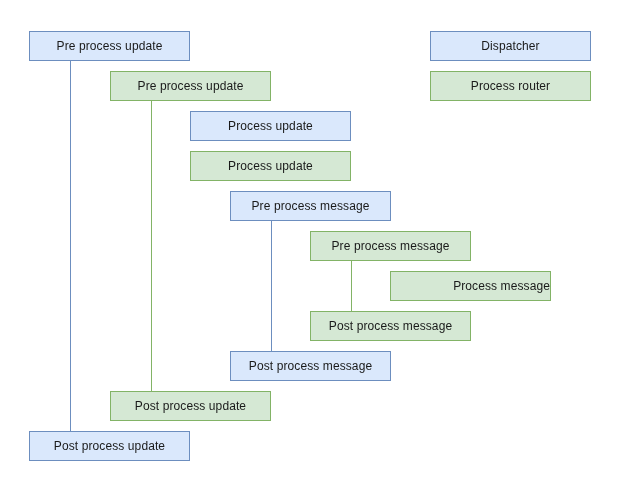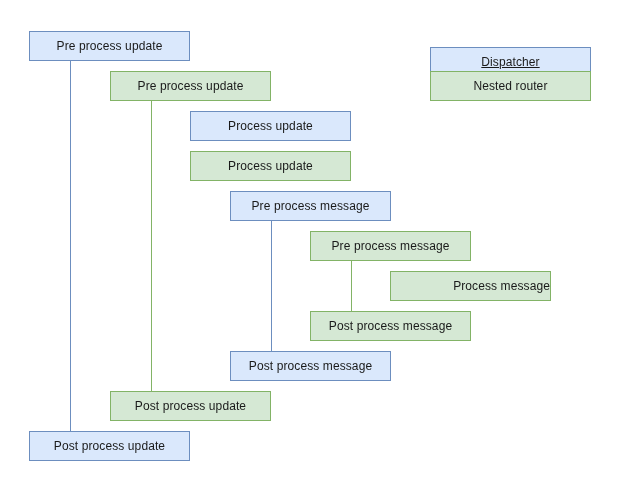--- a/index.html
+++ b/index.html
@@ -82,19 +82,19 @@
     </div>
     <div class="node-box dispatcher" style="left: 230px; top: 351px;">
       <span>Post process message</span>
     </div>
     <div class="node-box nested-router" style="left: 110px; top: 391px;">
       <span>Post process update</span>
     </div>
     <div class="node-box dispatcher" style="left: 29px; top: 431px;">
       <span>Post process update</span>
     </div>
-    <div class="node-box dispatcher" style="left: 430px; top: 47px; text-decoration: underline;">
+    <div class="node-box dispatcher" style="left: 430px; top: 31px;">
       <span>Dispatcher</span>
     </div>
     <div class="node-box nested-router" style="left: 430px; top: 71px;">
-      <span>Nested router</span>
+      <span>Process router</span>
     </div>
   </div>
 
 </body></html>

